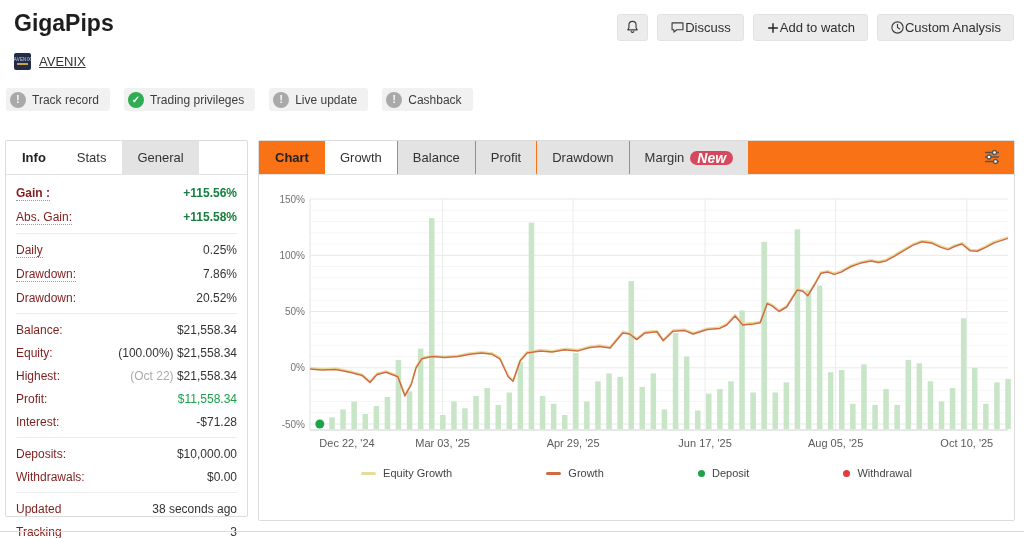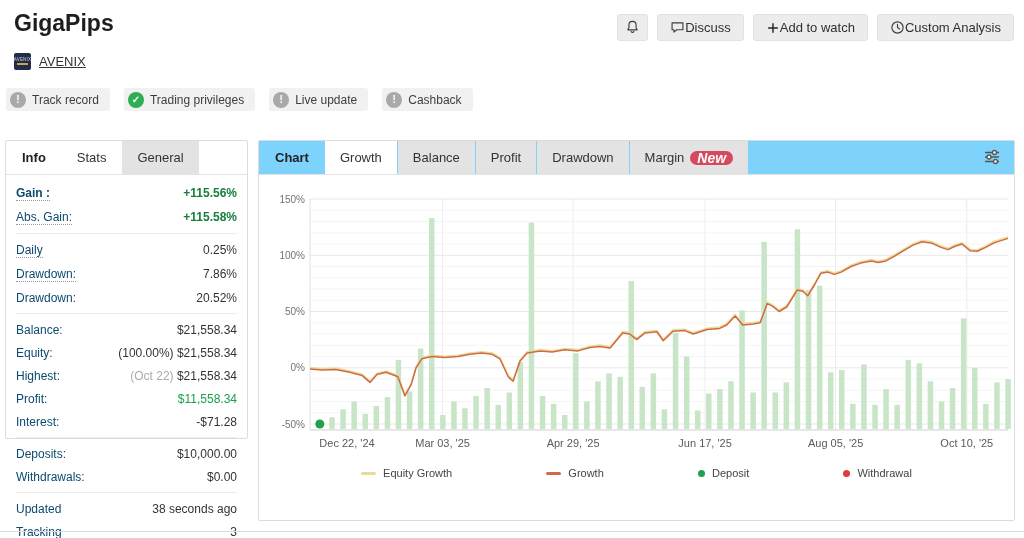--- a/index.html
+++ b/index.html
@@ -25,40 +25,40 @@
   .badges{position:absolute;left:6px;top:88px;display:flex;gap:14px;}
   .badge{display:flex;align-items:center;gap:6px;background:#f1f1f1;border-radius:3px;height:23px;
          padding:0 11px 0 4px;font-size:12px;color:#3d3d3d;cursor:pointer;}
   .bicon{width:16px;height:16px;border-radius:50%;color:#fff;font-size:10px;font-weight:bold;
          display:flex;align-items:center;justify-content:center;flex:0 0 16px;}
   .bicon.exclamation{background:#a9a9a9;}
   .bicon.check{background:#2fad52;}
 
   
   .panel{position:absolute;background:#fff;border:1px solid #dcdcdc;border-radius:2px;box-sizing:border-box;}
-  #stats-panel{left:5px;top:140px;width:243px;height:299px;}
+  #stats-panel{left:5px;top:140px;width:243px;height:377px;}
   #chart-panel{left:258px;top:140px;width:757px;height:381px;}
 
   .strip{height:33px;display:flex;align-items:stretch;border-bottom:1px solid #e3e3e3;
          font-size:13px;color:#333;position:relative;}
-  #chart-panel .strip{background:#7dd3fc;}
+  #chart-panel .strip{background:#f97316;}
   .strip .lab{font-weight:bold;display:flex;align-items:center;padding:0 16px;color:#222;}
   .tab{display:flex;align-items:center;padding:0 15px;cursor:pointer;white-space:nowrap;}
   .tab.active{background:#fff;}
   .tab.grey{background:#e3e3e3;margin-left:1px;}
   .new-pill{background:#d5495e;color:#fff;font-size:14px;font-style:italic;font-weight:bold;
             padding:2px 7px;border-radius:9px;margin-left:6px;line-height:10px;}
   .tune{position:absolute;right:12px;top:6px;width:20px;height:20px;cursor:pointer;}
 
   
   .sections{padding:0 10px;font-size:12px;}
   .sec{border-top:1px solid #ededed;padding:4px 0;}
   .sec:first-child{border-top:none;padding-top:6px;}
   .srow{display:flex;justify-content:space-between;align-items:center;padding:4.5px 0;}
-  .lbl{color:#0c4a6e;}
+  .lbl{color:#7f1d1d;}
   .blbl{font-weight:bold;}
   .dotted{border-bottom:1px dotted #999;cursor:help;}
   .val{color:#333;}
   .val.gain{color:#15803d;font-weight:bold;}
   .val.profit{color:#19a24a;}
   .muted{color:#ababab;}
 
   
   .legend{display:flex;justify-content:space-around;padding:0 55px;margin-top:8px;
           font-size:11px;color:#444;}

